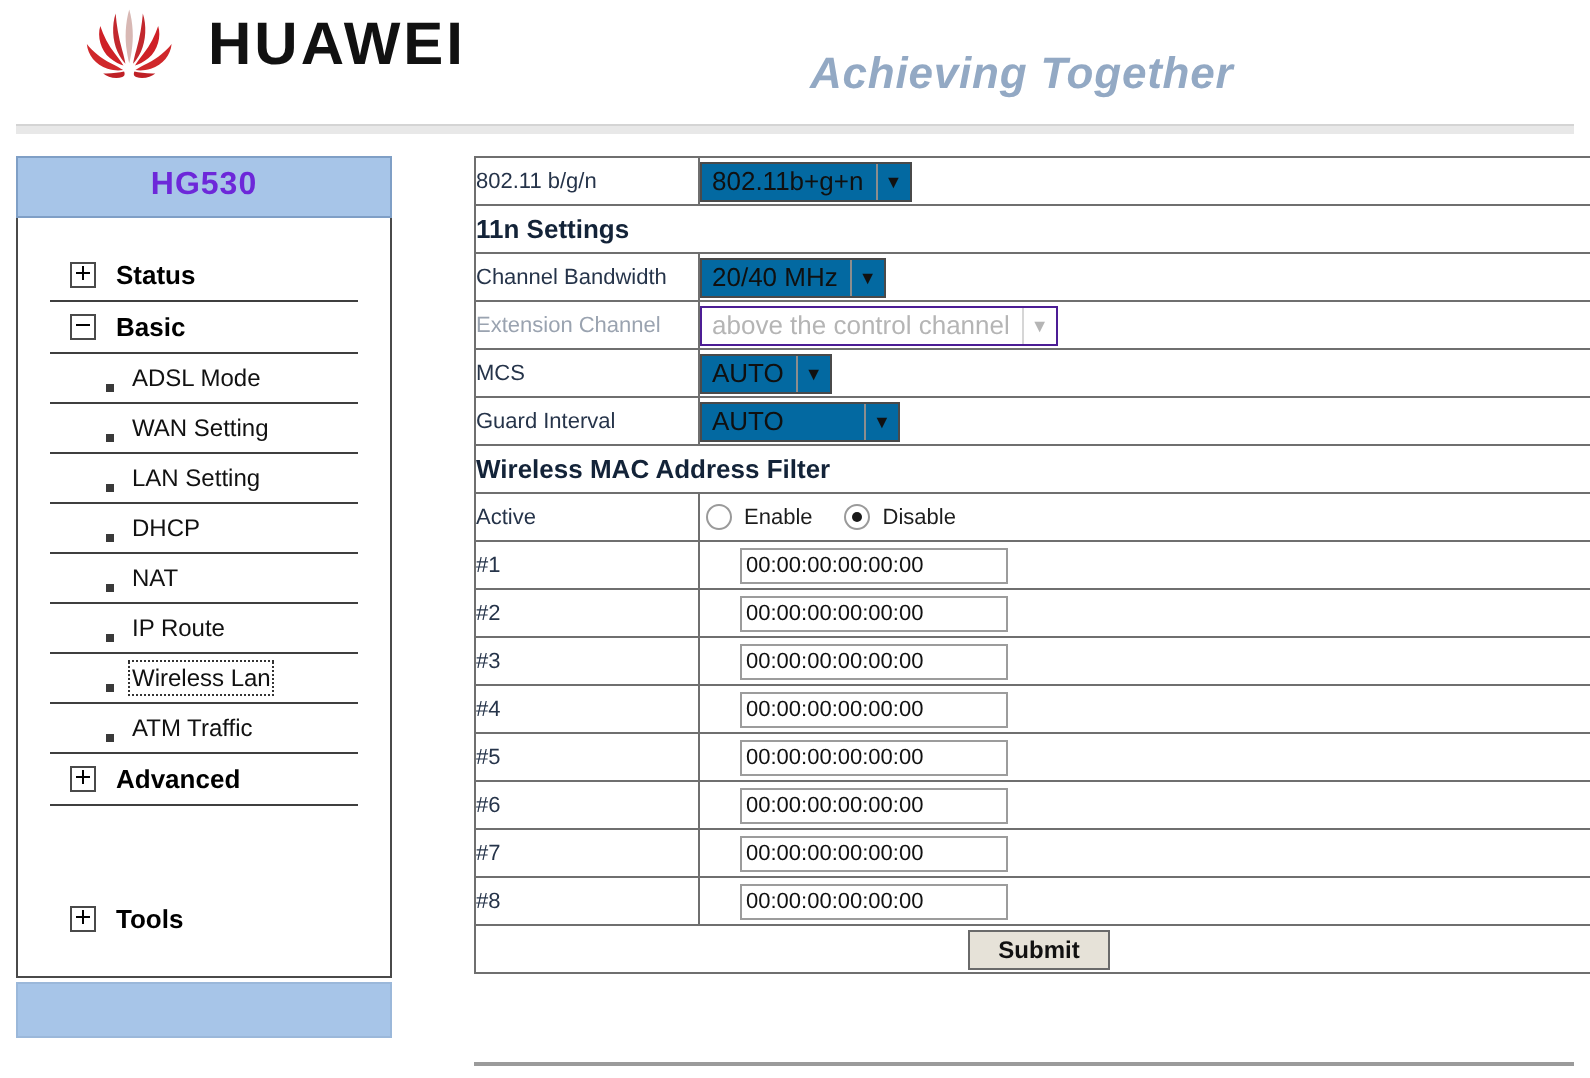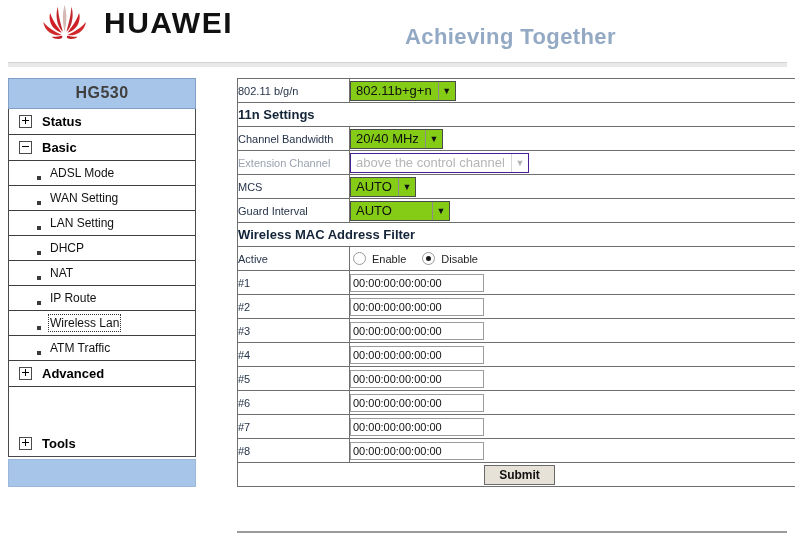--- a/index.html
+++ b/index.html
@@ -42,20 +42,21 @@
   }
   .tagline {
     position: absolute;
     left: 405px;
     top: 24px;
     font-family: "Liberation Sans", sans-serif;
     font-size: 22px;
     font-weight: bold;
     color: #93a9c4;
     letter-spacing: 0.4px;
+    font-style: italic;
   }
   .header-rule {
     position: absolute;
     left: 8px;
     top: 62px;
     width: 779px;
     height: 4px;
     background: #e8e8e8;
     border-top: 1px solid #d4d4d4;
   }
@@ -66,29 +67,29 @@
     left: 8px;
     top: 78px;
     width: 188px;
   }
   .sidebar-title {
     background: #a7c5e8;
     border: 1px solid #7f9fc6;
     text-align: center;
     font-size: 16px;
     font-weight: bold;
-    color: #404040;
+    color: #6d28d9;
     padding: 5px 0 6px 0;
     letter-spacing: 0.5px;
   }
   .menu {
     border: 1px solid #4a4a4a;
     border-top: none;
     background: #ffffff;
-    padding: 0;
+    padding: 16px;
   }
   .menu-group {
     display: flex;
     align-items: center;
     padding: 5px 0 5px 10px;
     border-bottom: 1px solid #3f3f3f;
     cursor: pointer;
   }
   .menu-group:last-child { border-bottom: none; margin-top: 44px; }
   .toggle-box {
@@ -195,21 +196,21 @@
   td.submitcell {
     background: #9dbde3;
     text-align: center;
     height: 28px;
   }
 
   
   .sel {
     display: inline-flex;
     align-items: center;
-    background: #84cc16;
+    background: #0369a1;
     border: 1px solid #4a4a4a;
     height: 18px;
     font-size: 13px;
     color: #101010;
     padding: 0;
     cursor: pointer;
     font-family: "Liberation Sans", sans-serif;
   }
   .sel .sel-text {
     padding: 0 6px 0 5px;
@@ -267,20 +268,21 @@
   input.mac {
     width: 128px;
     height: 14px;
     font-family: "Liberation Sans", sans-serif;
     font-size: 11px;
     color: #111;
     border: 1px solid #9c9c9c;
     background: #ffffff;
     padding: 1px 2px;
     box-sizing: content-box;
+    margin-left: 20px;
   }
   .submit-btn {
     font-family: "Liberation Sans", sans-serif;
     font-size: 12px;
     font-weight: bold;
     color: #111;
     background: #e6e2d8;
     border: 1px solid #6a6a6a;
     padding: 2px 14px;
     cursor: pointer;

